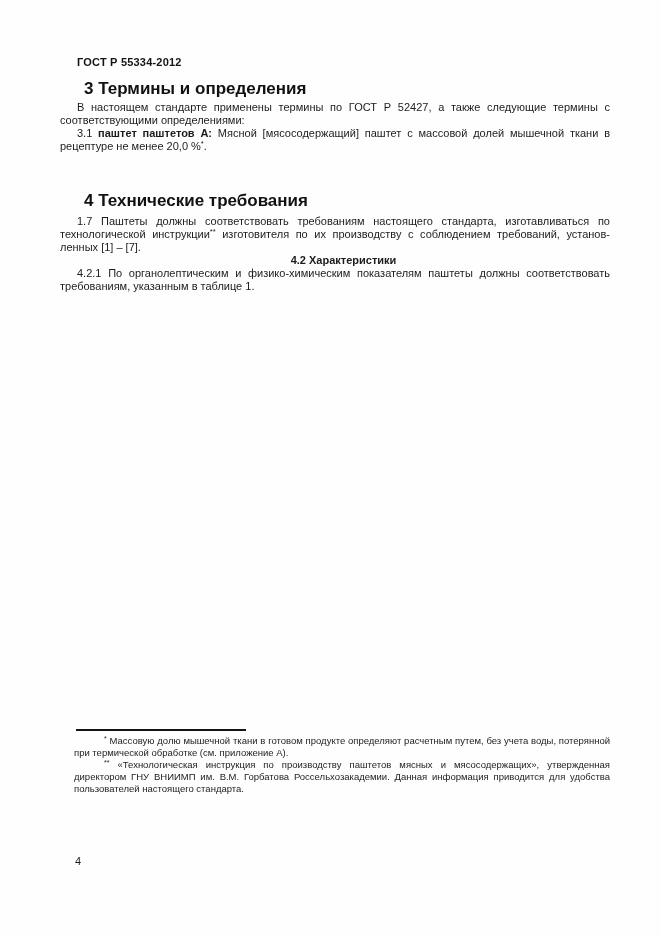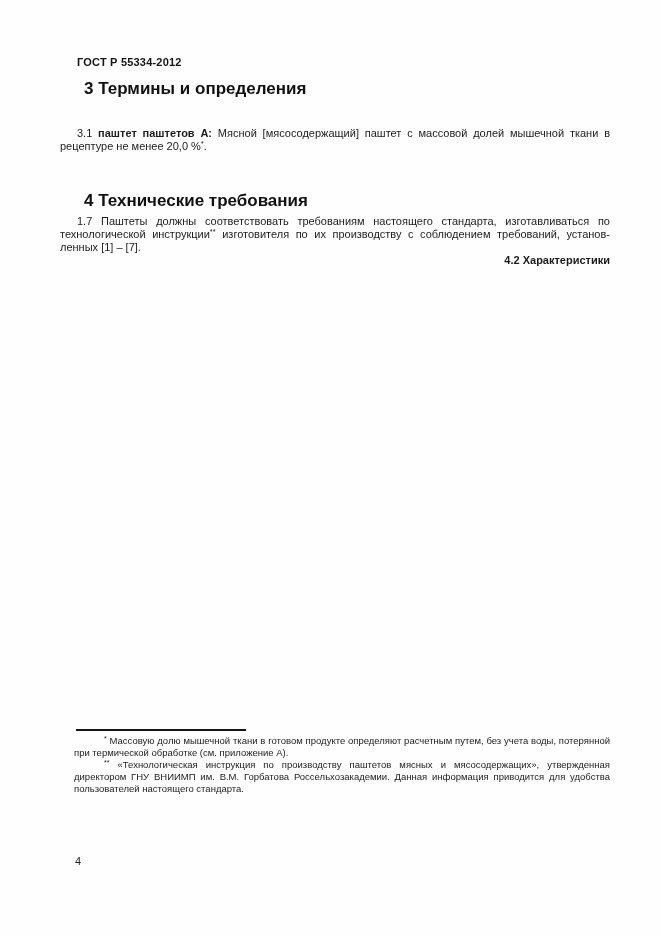--- a/index.html
+++ b/index.html
@@ -43,21 +43,21 @@
     line-height: 13px;
     text-align: justify;
     color: #1c1c1c;
   }
   .body-text p { text-indent: 17px; }
 
   .p-intro  { top: 101px; }
   .p-term-a { top: 127px; }
   .p-term-b { top: 153px; }
   .p-41     { top: 215px; }
-  .p-42     { top: 254px; font-weight: bold; text-align: right; }
+  .p-42     { top: 254px; font-weight: bold; text-align: center; }
   .p-421    { top: 267px; }
 
   .b { font-weight: bold; }
 
   sup.fn-ref {
     font-size: 7.5px;
     line-height: 0;
     vertical-align: baseline;
     position: relative;
     top: -4px;
@@ -96,36 +96,42 @@
 </style>
 </head>
 <body>
 
 <div class="page">
 
   <div class="doc-header">ГОСТ Р 55334-2012</div>
 
   <div class="section-heading h3">3 Термины и определения</div>
 
+  <div class="body-text p-intro">
+    <p>В настоящем стандарте применены термины по ГОСТ Р 52427, а также следующие термины с соответствующими определениями:</p>
+  </div>
 
   <div class="body-text p-term-a">
     <p><span>3.1</span> <span class="b">паштет паштетов А:</span> <span>Мясной [мясосодержащий] паштет с массовой долей мышечной ткани в рецептуре не менее 20,0 %</span><sup class="fn-ref">*</sup><span>.</span></p>
   </div>
 
 
   <div class="section-heading h4">4 Технические требования</div>
 
   <div class="body-text p-41">
     <p><span>1.7 Паштеты должны соответствовать требованиям настоящего стандарта, изготавливаться по технологической инструкции</span><sup class="fn-ref">**</sup><span> изготовителя по их производству с соблюдением требований, установ­ленных [1] – [7].</span></p>
   </div>
 
   <div class="body-text p-42">
     <p>4.2 Характеристики</p>
   </div>
 
+  <div class="body-text p-421">
+    <p>4.2.1 По органолептическим и физико-химическим показателям паштеты должны соответство­вать требованиям, указанным в таблице 1.</p>
+  </div>
 
   <div class="footnote-rule"></div>
 
   <div class="footnote fn-1">
     <p><sup class="fn-ref">*</sup> <span>Массовую долю мышечной ткани в готовом продукте определяют расчетным путем, без учета воды, по­терянной при термической обработке (см. приложение А).</span></p>
   </div>
 
   <div class="footnote fn-2">
     <p><sup class="fn-ref">**</sup> <span>«Технологическая инструкция по производству паштетов мясных и мясосодержащих», утвержденная директором ГНУ ВНИИМП им. В.М. Горбатова Россельхозакадемии. Данная информация приводится для удоб­ства пользователей настоящего стандарта.</span></p>
   </div>

